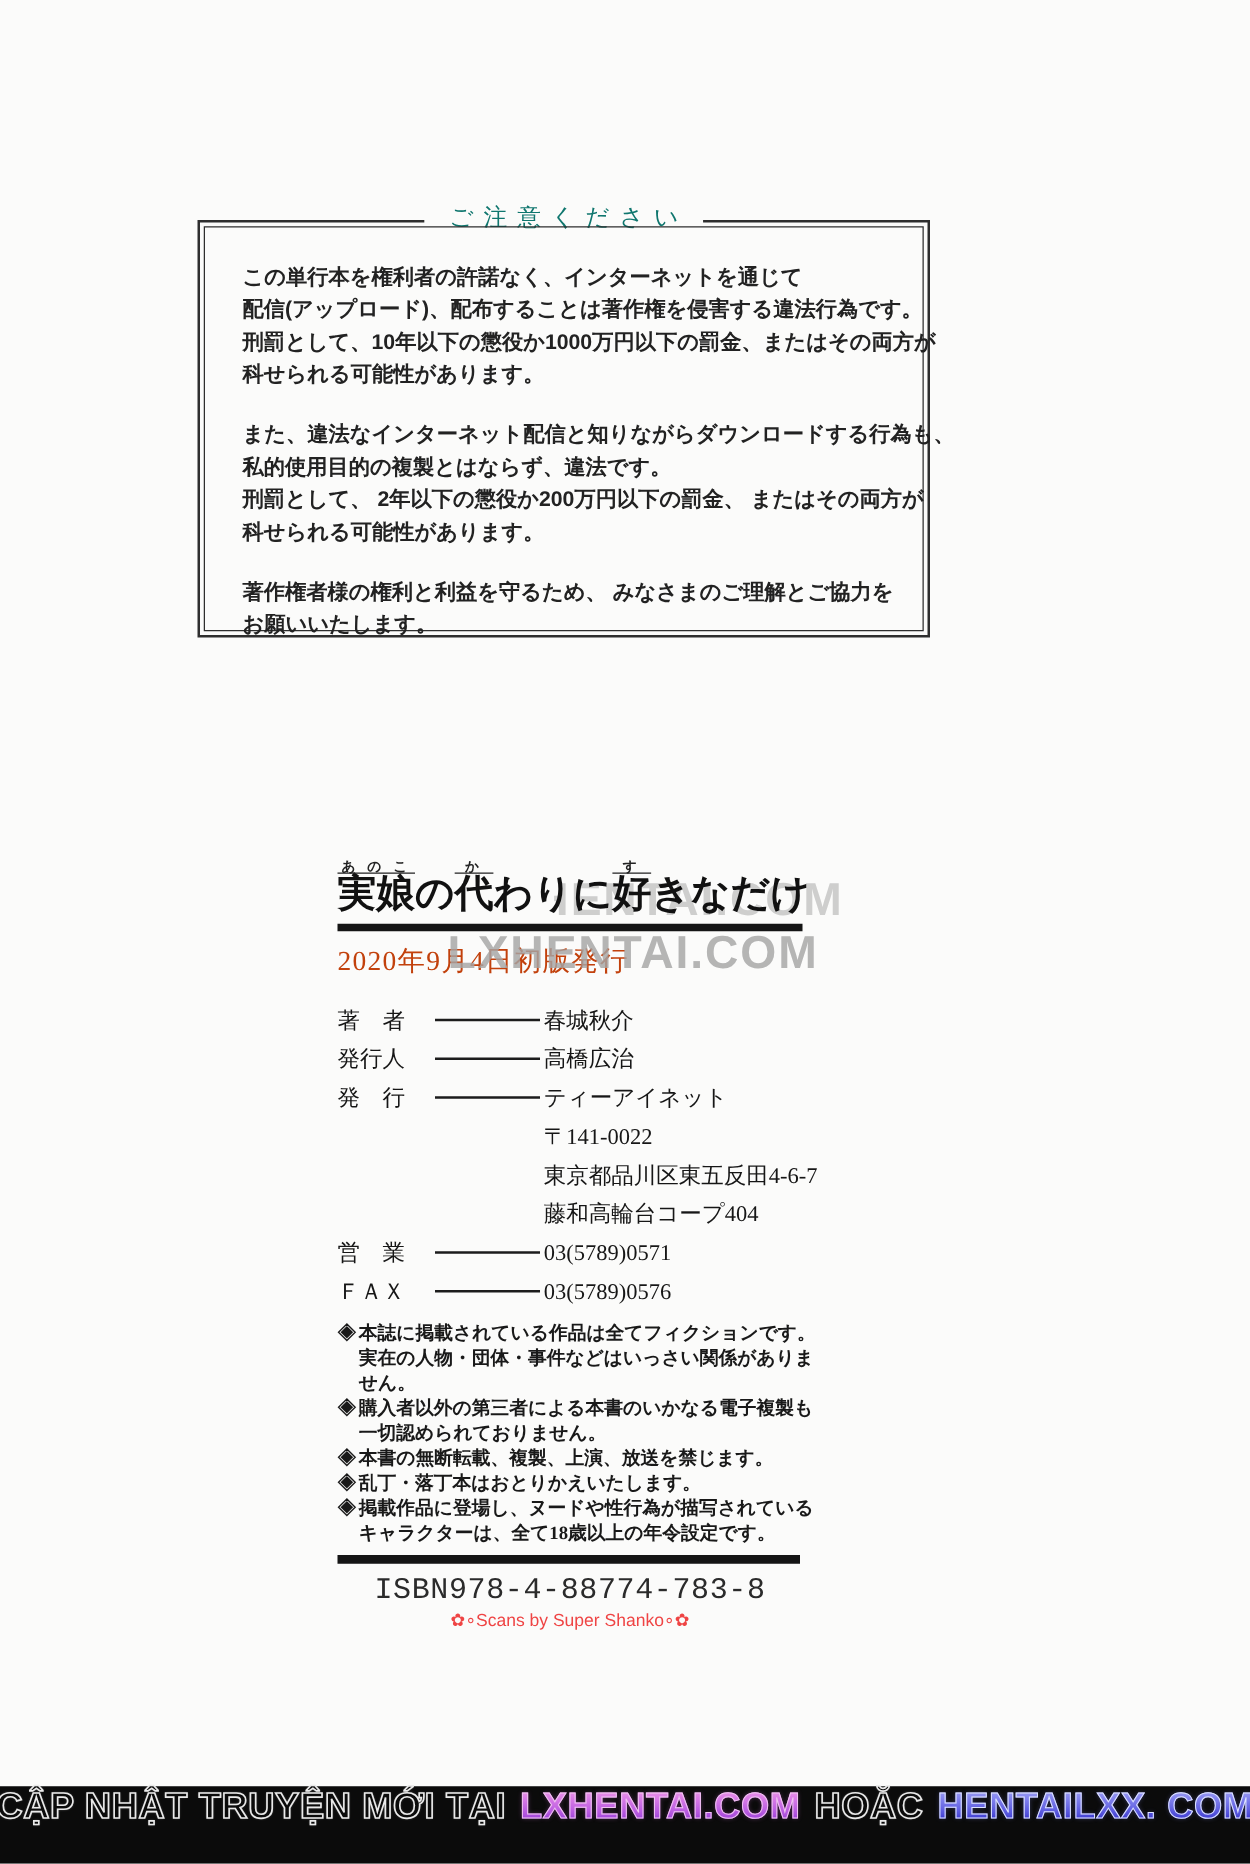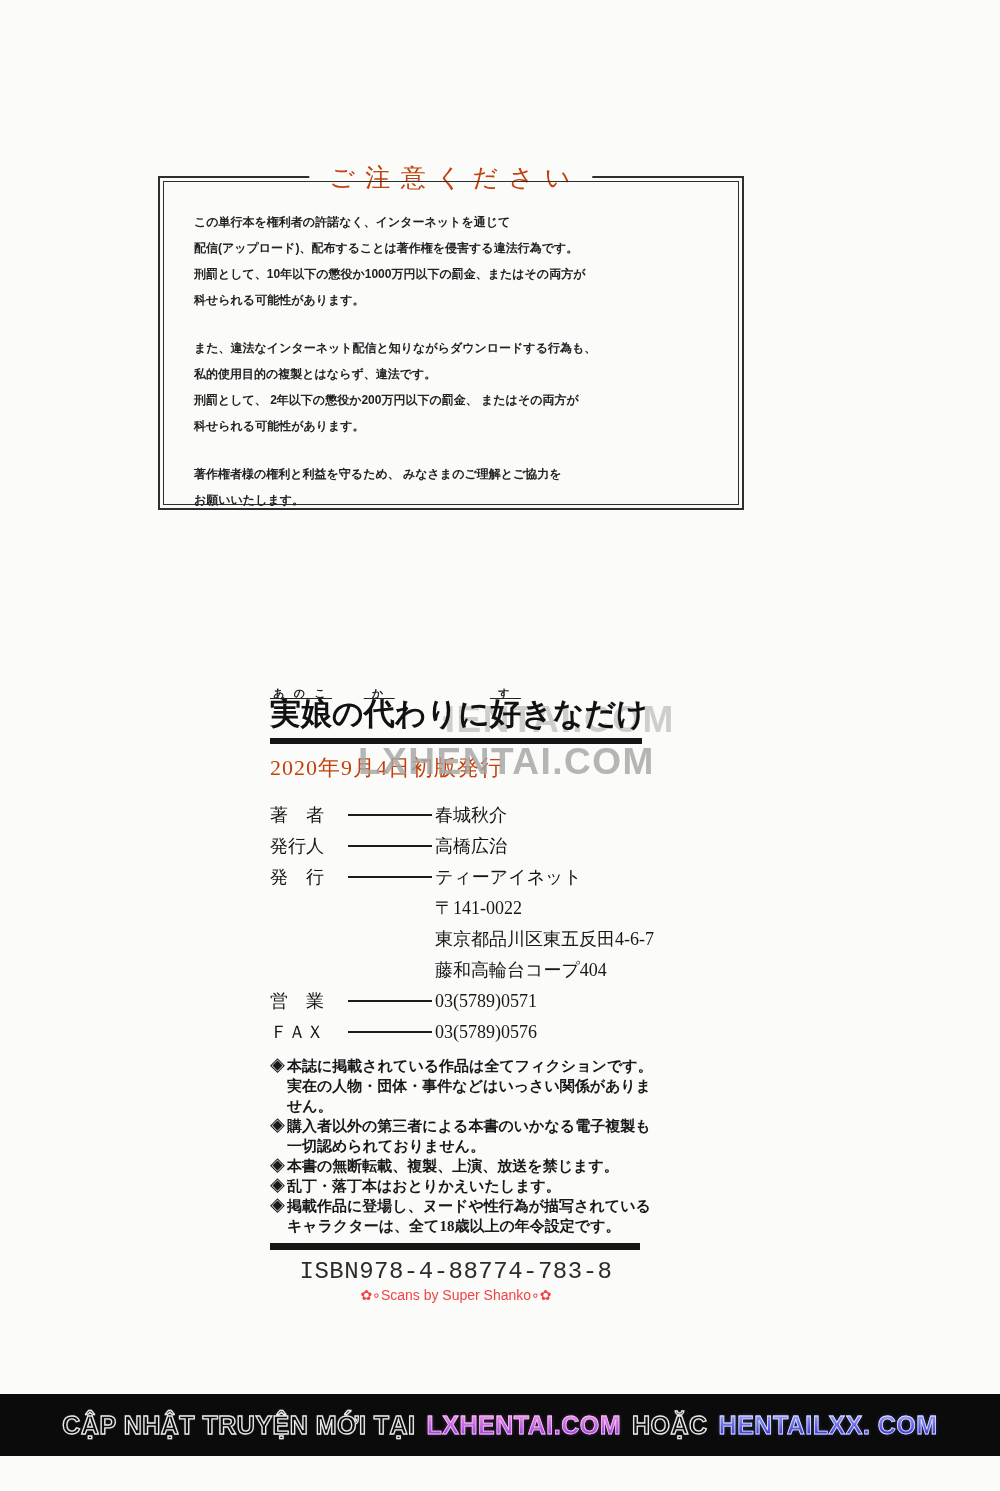--- a/index.html
+++ b/index.html
@@ -14,30 +14,30 @@
     border:2px solid #2e2e2e;box-sizing:border-box;
   }
   .notice-inner{
     position:absolute;top:3px;left:3px;right:3px;bottom:3px;
     border:1px solid #2e2e2e;box-sizing:border-box;
     padding:27px 24px 0 30px;
   }
   .notice-heading{
     position:absolute;top:-17px;left:50%;transform:translateX(-50%);
     background:#fbfbfa;padding:0 12px 0 20px;
-    font-size:25px;letter-spacing:0.42em;white-space:nowrap;
-    color:#c2410c;font-weight:500;
+    font-size:19px;letter-spacing:0.42em;white-space:nowrap;
+    color:#0f766e;font-weight:500;
   }
   .notice-text p{margin:0;}
   .notice-text .npara{margin-bottom:22px;}
   .notice-text .npara:last-child{margin-bottom:0;}
   .nline{
     display:block;white-space:nowrap;
     font-family:"Liberation Sans", sans-serif;font-weight:600;
-    font-size:12px;line-height:26px;color:#222;
+    font-size:17px;line-height:26px;color:#222;
   }
   
   .watermark{
     position:absolute;font-family:"Liberation Sans", sans-serif;
     font-weight:bold;font-size:37px;letter-spacing:1.5px;white-space:nowrap;
   }
   #wm-echo{left:378px;top:699px;color:rgba(150,150,150,0.45);z-index:1;
     -webkit-clip-path:inset(0 0 0 22%);clip-path:inset(0 0 0 22%);}
   #wm-main{left:358px;top:741px;color:rgba(165,165,165,0.82);z-index:3;}
   
@@ -63,24 +63,24 @@
   .isbn{
     font-family:Liberation Mono, monospace;font-size:24px;font-weight:500;
     margin-top:8px;text-align:center;letter-spacing:0.5px;color:#2b2b2b;width:372px;
   }
   .scans{
     font-family:"Liberation Sans", sans-serif;font-size:14px;
     margin-top:2px;text-align:center;color:#ef4444;width:372px;
   }
   
   .footer-bar{
-    position:absolute;left:0;top:1394px;width:1000px;height:62px;
-    background:#0b0b0b;display:flex;align-items:center;justify-content:center;
+    position:absolute;left:0;top:1429px;width:1000px;height:62px;
+    background:#0b0b0b;display:flex;align-items:flex-start;justify-content:center;
     gap:11px;white-space:nowrap;
-    font-family:"Liberation Sans", sans-serif;font-weight:800;font-size:25px;
+    font-family:"Liberation Sans", sans-serif;font-weight:800;font-size:29px;
     letter-spacing:0.5px;
   }
   .f-dark{
     color:#0b0b0b;
     -webkit-text-stroke:1.3px #eaeaea;
     text-shadow:0 0 2px rgba(255,255,255,0.5);
   }
   .f-site1{
     background:linear-gradient(180deg,#f39ae8 8%,#8b2fd6 85%);
     -webkit-background-clip:text;background-clip:text;

